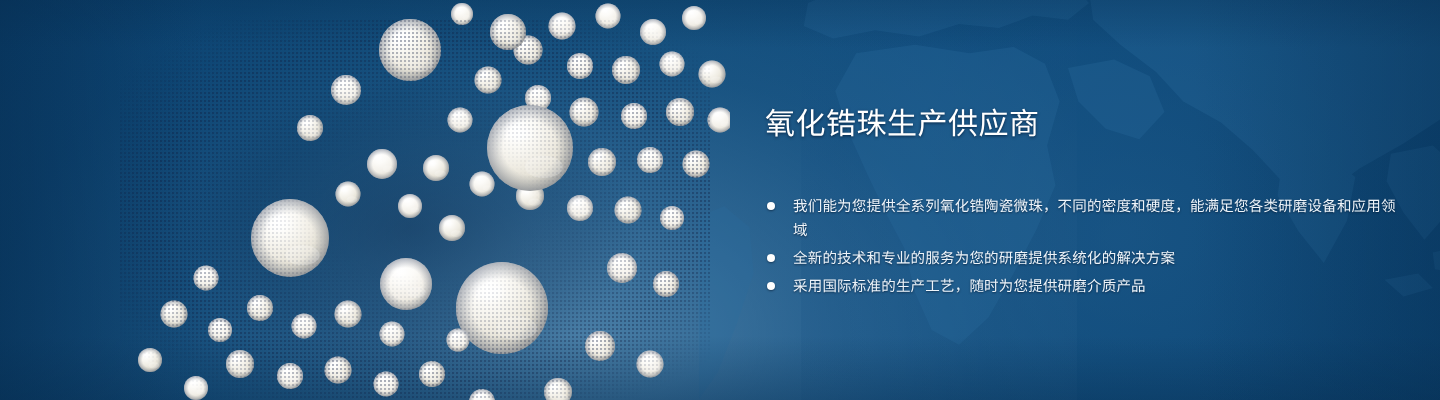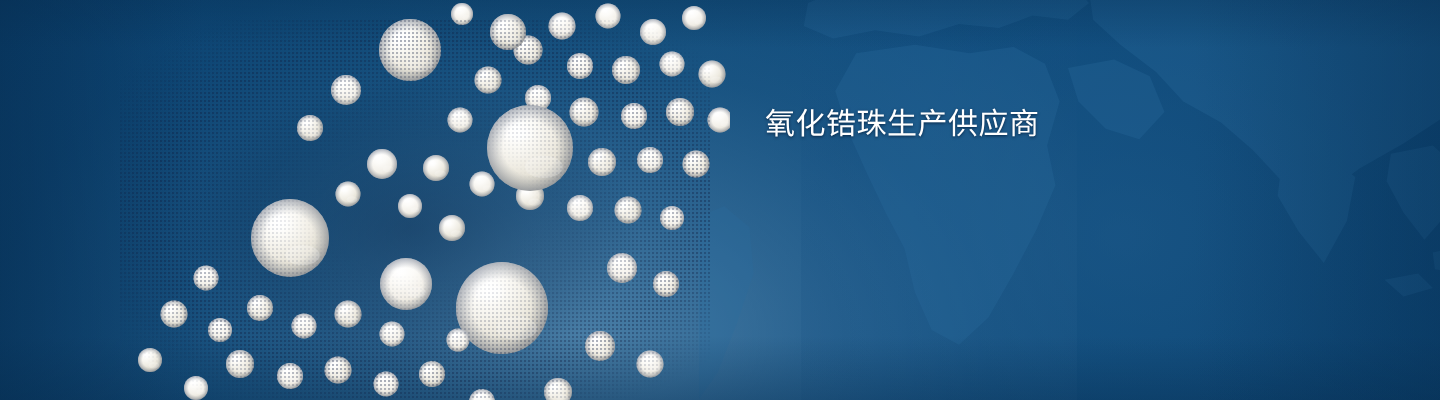--- a/index.html
+++ b/index.html
@@ -360,15 +360,33 @@
       </g>
     </svg>
   </div>
 
   <div class="halftone"></div>
 
   <div class="copy">
 
     <h1 class="headline">氧化锆珠生产供应商</h1>
 
+    <ul class="bullets">
+
+      <li class="bullet">
+        <span class="bullet-dot"></span>
+        <span class="bullet-text">我们能为您提供全系列氧化锆陶瓷微珠，不同的密度和硬度，能满足您各类研磨设备和应用领域</span>
+      </li>
+
+      <li class="bullet">
+        <span class="bullet-dot"></span>
+        <span class="bullet-text">全新的技术和专业的服务为您的研磨提供系统化的解决方案</span>
+      </li>
+
+      <li class="bullet">
+        <span class="bullet-dot"></span>
+        <span class="bullet-text">采用国际标准的生产工艺，随时为您提供研磨介质产品</span>
+      </li>
+
+    </ul>
   </div>
 
 </div>
 
 </body></html>

